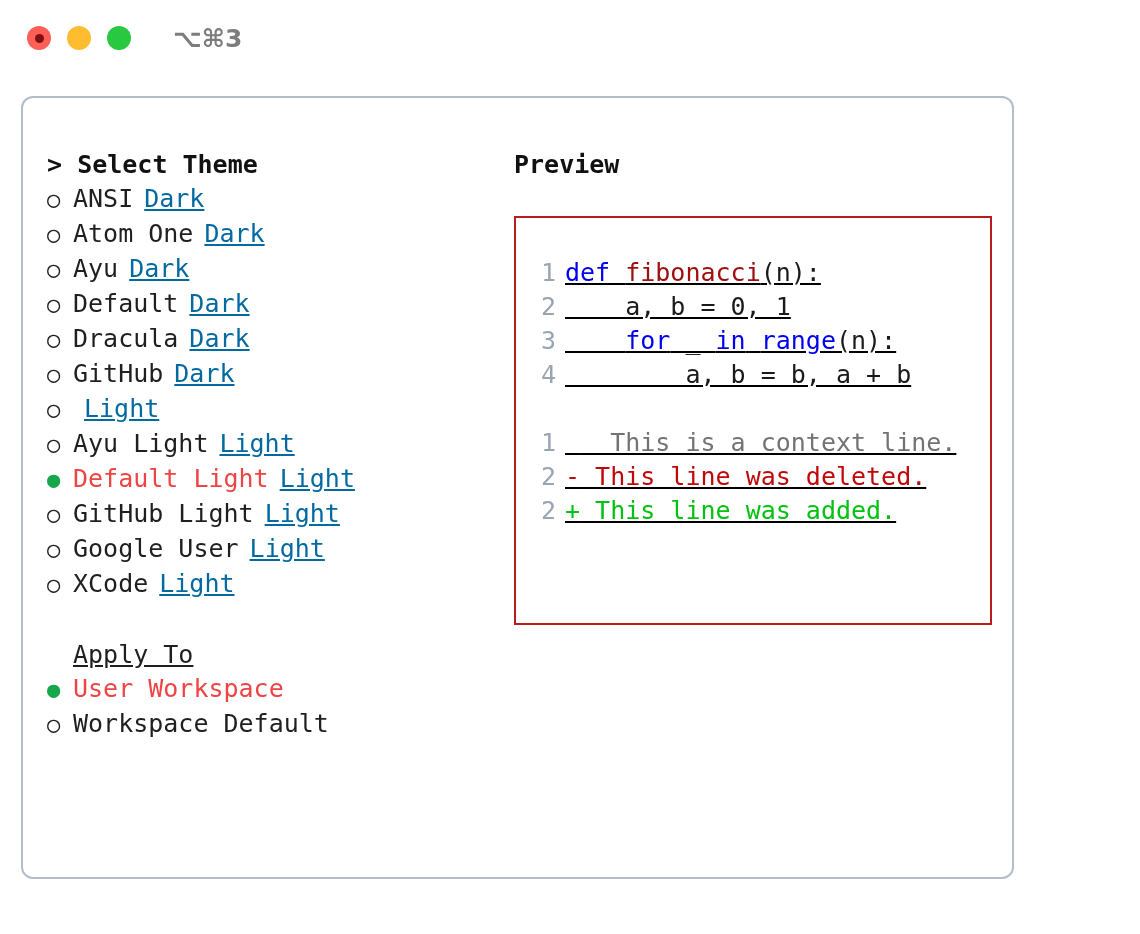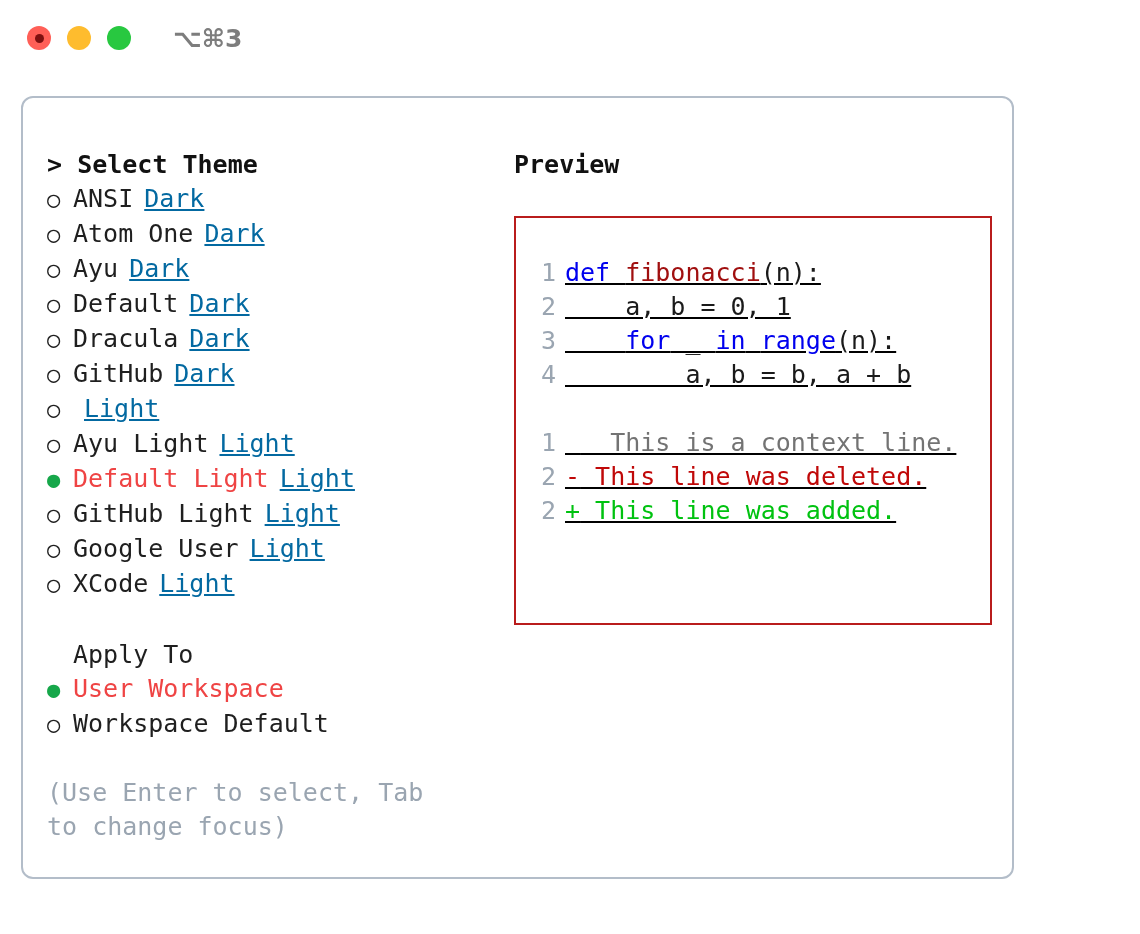--- a/index.html
+++ b/index.html
@@ -131,20 +131,21 @@
     padding-left: 11px;
     text-decoration: underline;
   }
 
   .group-head {
     font-size: 25px;
     line-height: 34px;
     color: #1f1f1f;
     white-space: pre;
     padding-left: 26px;
+    text-decoration: underline;
   }
 
   .spacer-lg { height: 36px; }
   .spacer-md { height: 34px; }
 
   .hint {
     font-size: 25px;
     line-height: 34px;
     color: #9aa5b1;
     width: 420px;
@@ -234,21 +235,20 @@
 
         <div class="group-head">Apply To</div>
 
         <div id="apply-list">
             <div class="opt-row selected"><span class="marker sel">●</span><span class="opt-label">User Workspace</span></div>
             <div class="opt-row"><span class="marker">○</span><span class="opt-label">Workspace Default</span></div>
           </div>
 
         <div class="spacer-md"></div>
 
-        <div class="hint">(Use Enter to select, Tab to change focus)</div>
       </div>
 
       <div class="right-col">
         <div class="preview-head">Preview</div>
 
         <div class="preview-box">
           <div id="code-block">
               <div class="code-line"><span class="lnum">1</span><span class="kw">def </span><span class="fn">fibonacci</span><span class="pl">(n):</span></div>
               <div class="code-line"><span class="lnum">2</span><span class="pl">    a, b = 0, 1</span></div>
               <div class="code-line"><span class="lnum">3</span><span class="pl">    </span><span class="kw">for</span><span class="pl"> _ </span><span class="kw">in</span><span class="pl"> </span><span class="kw">range</span><span class="pl">(n):</span></div>

